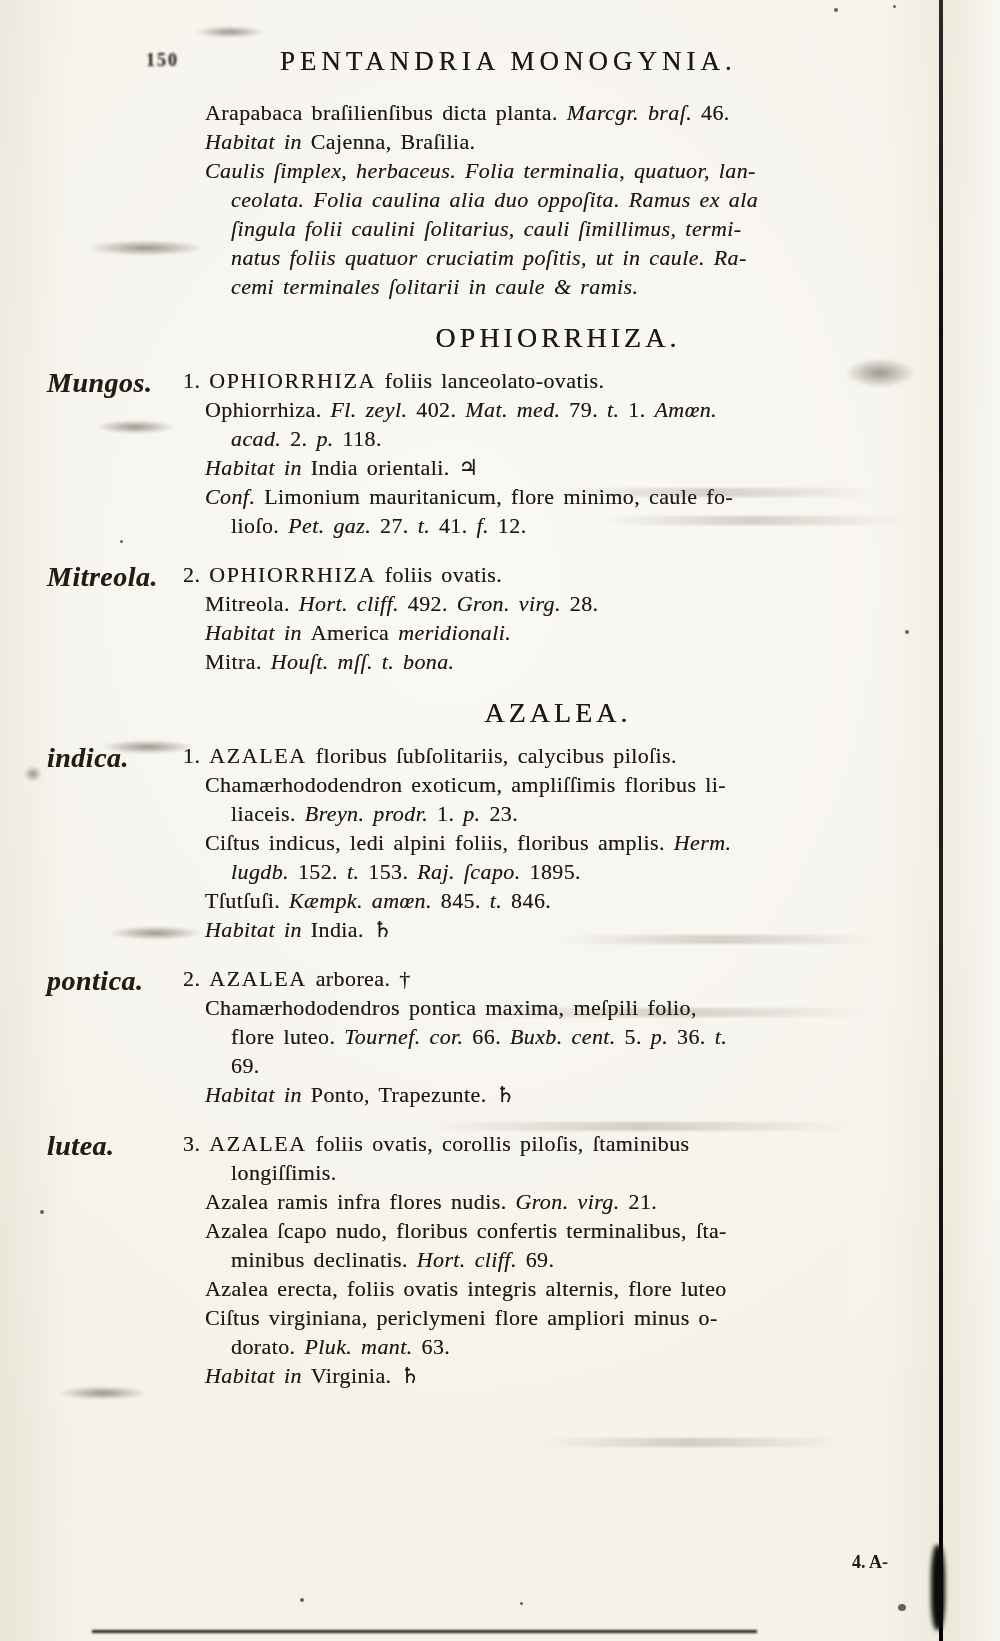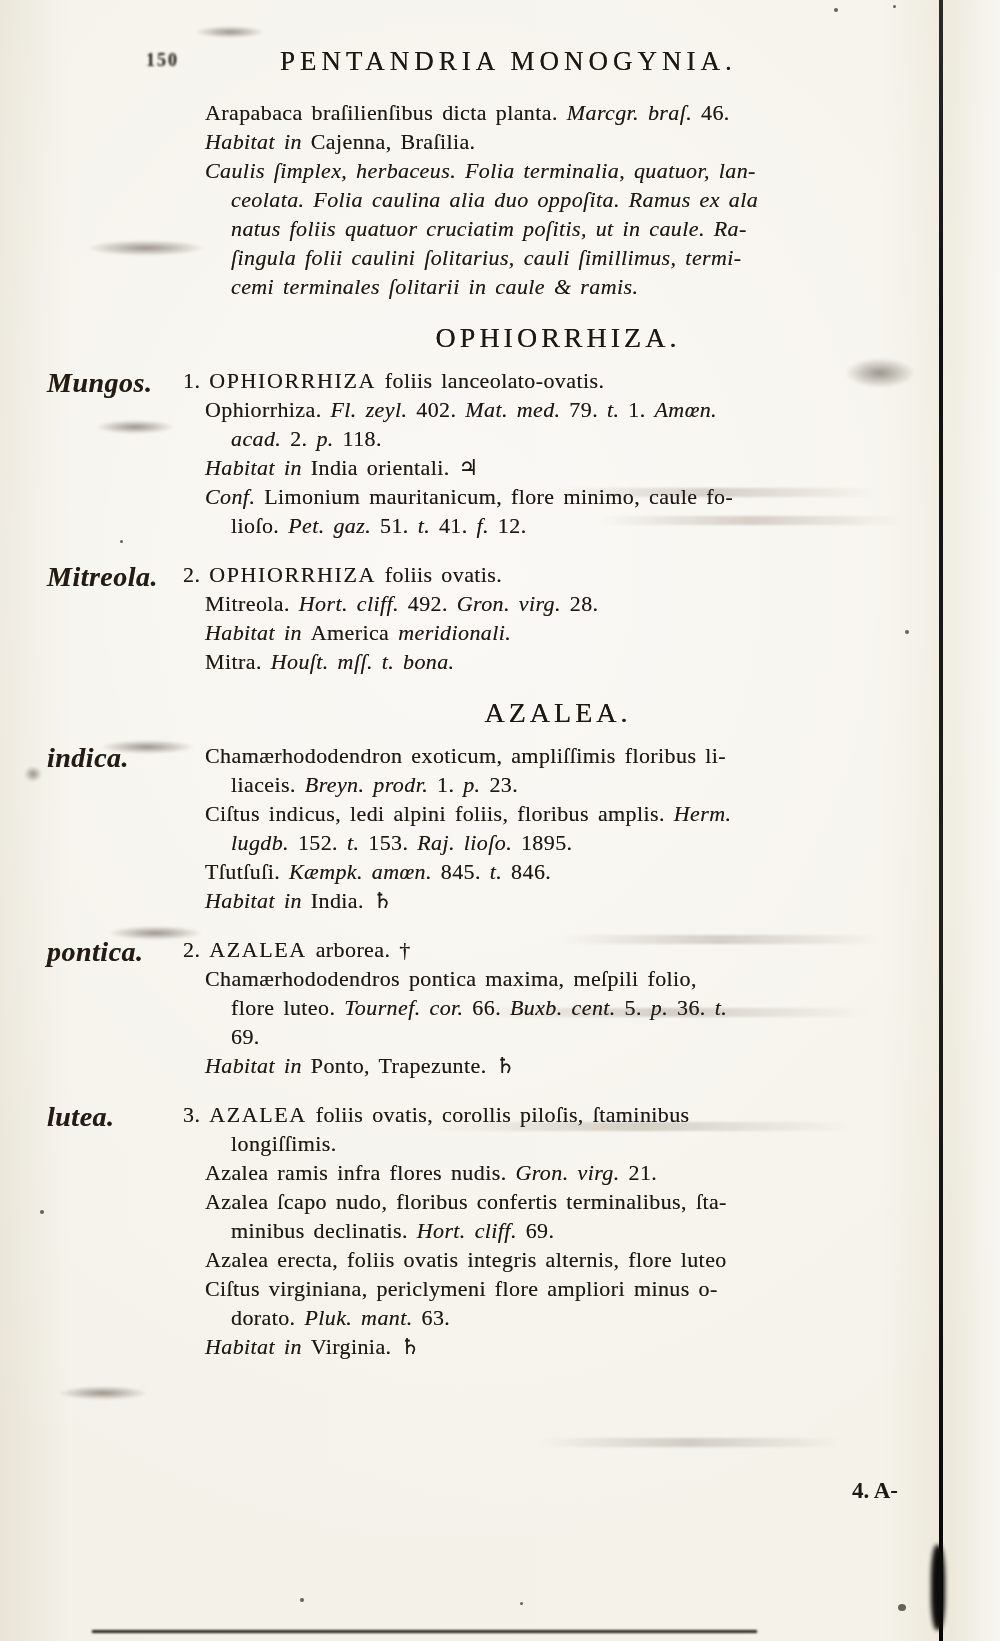--- a/index.html
+++ b/index.html
@@ -36,21 +36,21 @@
     text-shadow:0 0 .5px rgba(25,20,12,.8);
   }
   .block { position:relative; }
   .intro { margin-bottom:20px; }
   .entry { margin-bottom:20px; }
   .margin-label {
     position:absolute; left:-136px; top:2px; font-style:italic; font-weight:700;
     font-size:28px; filter:blur(.6px); color:#241c12; letter-spacing:.5px;
   }
   .catchword {
-    position:absolute; left:852px; top:1478px; font-size:23px; font-weight:700;
+    position:absolute; left:852px; top:1552px; font-size:18px; font-weight:700;
     filter:blur(.3px);
   }
   .edge-rule {
     position:absolute; left:939px; top:0; width:4px; height:1641px;
     background:linear-gradient(180deg,#2b2b28 0%,#101010 20%,#20201c 55%,#060606 100%);
   }
   .edge-blot {
     position:absolute; left:931px; top:1545px; width:14px; height:85px;
     background:#0c0c0a; filter:blur(2px); border-radius:40%;
   }
@@ -79,48 +79,49 @@
 
   <div class="page-number">150</div>
   <div class="running-title">PENTANDRIA MONOGYNIA.</div>
 
   <div class="content">
       <div class="block intro">
         <div class="line indent-1"><span class="seg-r">Arapabaca braſilienſibus dicta planta. </span><span class="seg-i">Marcgr. braſ.</span><span class="seg-r"> 46.</span></div>
         <div class="line indent-1"><span class="seg-i">Habitat in </span><span class="seg-r">Cajenna, Braſilia.</span></div>
         <div class="line indent-1"><span class="seg-i">Caulis ſimplex, herbaceus. Folia terminalia, quatuor, lan-</span></div>
         <div class="line indent-2"><span class="seg-i">ceolata. Folia caulina alia duo oppoſita. Ramus ex ala</span></div>
+        <div class="line indent-2"><span class="seg-i">ſingula folii caulini ſolitarius, cauli ſimillimus, termi-</span></div>
         <div class="line indent-2"><span class="seg-i">natus foliis quatuor cruciatim poſitis, ut in caule. Ra-</span></div>
-        <div class="line indent-2"><span class="seg-i">ſingula folii caulini ſolitarius, cauli ſimillimus, termi-</span></div>
         <div class="line indent-2"><span class="seg-i">cemi terminales ſolitarii in caule &amp; ramis.</span></div>
       </div>
       <div class="section-heading">OPHIORRHIZA.</div>
       <div class="block entry">
         <span class="margin-label">Mungos.</span>
         <div class="line indent-0"><span class="seg-r">1. </span><span class="seg-c">OPHIORRHIZA</span><span class="seg-r"> foliis lanceolato-ovatis.</span></div>
         <div class="line indent-1"><span class="seg-r">Ophiorrhiza. </span><span class="seg-i">Fl. zeyl.</span><span class="seg-r"> 402. </span><span class="seg-i">Mat. med.</span><span class="seg-r"> 79. </span><span class="seg-i">t.</span><span class="seg-r"> 1. </span><span class="seg-i">Amœn.</span></div>
         <div class="line indent-2"><span class="seg-i">acad.</span><span class="seg-r"> 2. </span><span class="seg-i">p.</span><span class="seg-r"> 118.</span></div>
         <div class="line indent-1"><span class="seg-i">Habitat in </span><span class="seg-r">India orientali. ♃</span></div>
         <div class="line indent-1"><span class="seg-i">Conf.</span><span class="seg-r"> Limonium mauritanicum, flore minimo, caule fo-</span></div>
-        <div class="line indent-2"><span class="seg-r">lioſo. </span><span class="seg-i">Pet. gaz.</span><span class="seg-r"> 51. </span><span class="seg-i">t.</span><span class="seg-r"> 41. </span><span class="seg-i">f.</span><span class="seg-r"> 12.</span></div>
+        <div class="line indent-2"><span class="seg-r">lioſo. </span><span class="seg-i">Pet. gaz.</span><span class="seg-r"> 27. </span><span class="seg-i">t.</span><span class="seg-r"> 41. </span><span class="seg-i">f.</span><span class="seg-r"> 12.</span></div>
       </div>
       <div class="block entry">
         <span class="margin-label">Mitreola.</span>
         <div class="line indent-0"><span class="seg-r">2. </span><span class="seg-c">OPHIORRHIZA</span><span class="seg-r"> foliis ovatis.</span></div>
         <div class="line indent-1"><span class="seg-r">Mitreola. </span><span class="seg-i">Hort. cliff.</span><span class="seg-r"> 492. </span><span class="seg-i">Gron. virg.</span><span class="seg-r"> 28.</span></div>
         <div class="line indent-1"><span class="seg-i">Habitat in </span><span class="seg-r">America </span><span class="seg-i">meridionali.</span></div>
         <div class="line indent-1"><span class="seg-r">Mitra. </span><span class="seg-i">Houſt. mſſ. t. bona.</span></div>
       </div>
       <div class="section-heading">AZALEA.</div>
       <div class="block entry">
         <span class="margin-label">indica.</span>
+        <div class="line indent-0"><span class="seg-r">1. </span><span class="seg-c">AZALEA</span><span class="seg-r"> floribus ſubſolitariis, calycibus piloſis.</span></div>
         <div class="line indent-1"><span class="seg-r">Chamærhododendron exoticum, ampliſſimis floribus li-</span></div>
         <div class="line indent-2"><span class="seg-r">liaceis. </span><span class="seg-i">Breyn. prodr.</span><span class="seg-r"> 1. </span><span class="seg-i">p.</span><span class="seg-r"> 23.</span></div>
         <div class="line indent-1"><span class="seg-r">Ciſtus indicus, ledi alpini foliis, floribus amplis. </span><span class="seg-i">Herm.</span></div>
-        <div class="line indent-2"><span class="seg-i">lugdb.</span><span class="seg-r"> 152. </span><span class="seg-i">t.</span><span class="seg-r"> 153. </span><span class="seg-i">Raj. lioſo.</span><span class="seg-r"> 1895.</span></div>
+        <div class="line indent-2"><span class="seg-i">lugdb.</span><span class="seg-r"> 152. </span><span class="seg-i">t.</span><span class="seg-r"> 153. </span><span class="seg-i">Raj. ſcapo.</span><span class="seg-r"> 1895.</span></div>
         <div class="line indent-1"><span class="seg-r">Tſutſuſi. </span><span class="seg-i">Kæmpk. amœn.</span><span class="seg-r"> 845. </span><span class="seg-i">t.</span><span class="seg-r"> 846.</span></div>
         <div class="line indent-1"><span class="seg-i">Habitat in </span><span class="seg-r">India. ♄</span></div>
       </div>
       <div class="block entry">
         <span class="margin-label">pontica.</span>
         <div class="line indent-0"><span class="seg-r">2. </span><span class="seg-c">AZALEA</span><span class="seg-r"> arborea. †</span></div>
         <div class="line indent-1"><span class="seg-r">Chamærhododendros pontica maxima, meſpili folio,</span></div>
         <div class="line indent-2"><span class="seg-r">flore luteo. </span><span class="seg-i">Tournef. cor.</span><span class="seg-r"> 66. </span><span class="seg-i">Buxb. cent.</span><span class="seg-r"> 5. </span><span class="seg-i">p.</span><span class="seg-r"> 36. </span><span class="seg-i">t.</span></div>
         <div class="line indent-2"><span class="seg-r">69.</span></div>
         <div class="line indent-1"><span class="seg-i">Habitat in </span><span class="seg-r">Ponto, Trapezunte. ♄</span></div>

